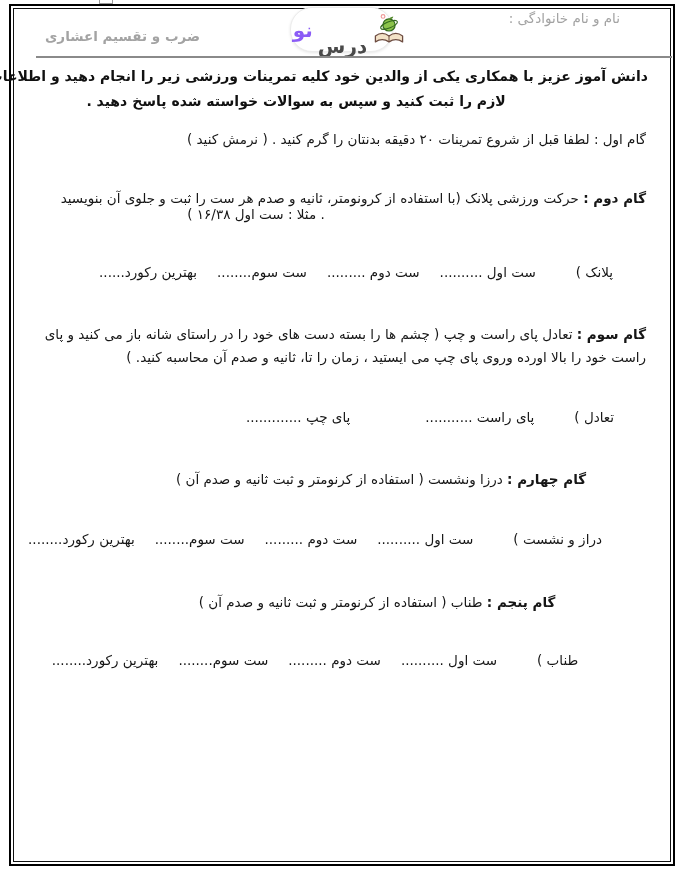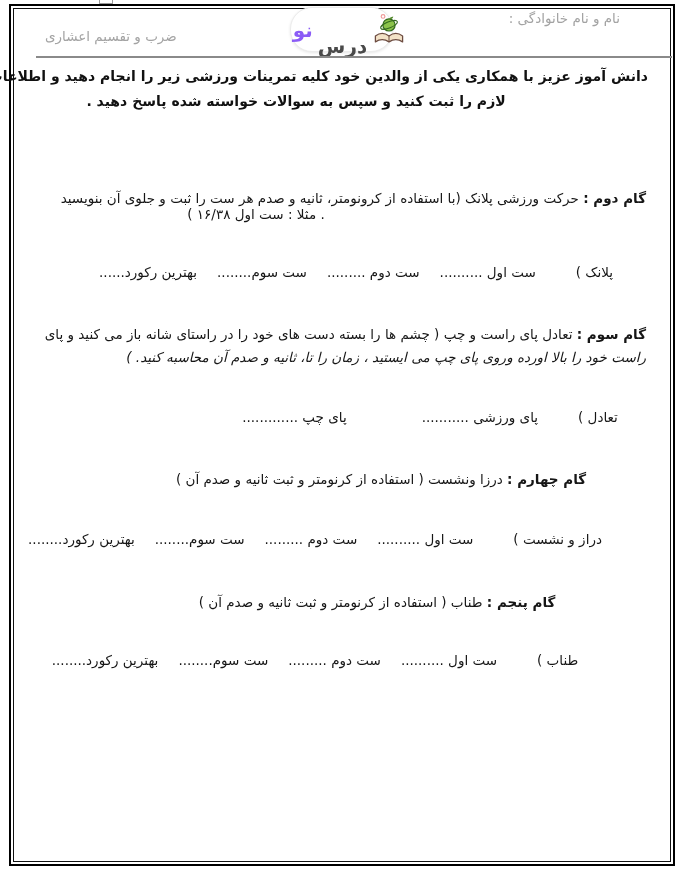--- a/index.html
+++ b/index.html
@@ -61,21 +61,21 @@
 <div class="page">
 
   <div class="top-artifact"></div>
 
   <div class="frame-outer">
     <div class="frame-inner"></div>
   </div>
 
   <div class="abs hdr-label" style="top:8px;right:62px;margin-left:12px;">نام و نام خانوادگی :</div>
 
-  <div class="abs hdr-label" style="top:26px;left:45px;direction:rtl;">ضرب و تقسیم اعشاری</div>
+  <div class="abs hdr-label" style="top:26px;left:45px;direction:rtl;font-weight:bold;">ضرب و تقسیم اعشاری</div>
 
   <div class="logo-pill">
     <span style="display:inline-flex;">
       <svg width="34" height="36" viewBox="0 0 40 42" xmlns="http://www.w3.org/2000/svg">
         <circle cx="13" cy="5" r="2.2" fill="none" stroke="#ef9a9a" stroke-width="1.4"></circle>
         <circle cx="20" cy="15" r="7.2" fill="#8bc34a" stroke="#33691e" stroke-width="1.4"></circle>
         <path d="M20 8 q1.5 -3 5 -3 q-0.5 3.5 -5 3" fill="#558b2f"></path>
         <ellipse cx="20" cy="15" rx="10.5" ry="3.6" fill="none" stroke="#33691e" stroke-width="1.2" transform="rotate(-22 20 15)"></ellipse>
         <path d="M4 28 Q12 22 20 28 Q28 22 36 28 L36 35 Q28 29.5 20 35 Q12 29.5 4 35 Z" fill="#f3e2c7" stroke="#6d4c41" stroke-width="1.5" stroke-linejoin="round"></path>
         <line x1="20" y1="28" x2="20" y2="35" stroke="#6d4c41" stroke-width="1.2"></line>
@@ -83,42 +83,43 @@
     </span>
     <span class="logo-word-dars">درس</span>
     <span class="logo-word-no">نو</span>
   </div>
 
   <div class="divider"></div>
 
   <div class="abs intro centered" style="top:64px;line-height:24px;">دانش آموز عزیز با همکاری یکی از والدین خود کلیه تمرینات ورزشی زیر را انجام دهید و اطلاعات</div>
   <div class="abs intro centered" style="top:89px;line-height:24px;transform:translateX(-45px);">لازم را ثبت کنید و سپس به سوالات خواسته شده پاسخ دهید .</div>
 
+  <div class="abs stepline rightal" style="top:129px;">گام اول : لطفا قبل از شروع تمرینات ۲۰ دقیقه بدنتان را گرم کنید . ( نرمش کنید )</div>
 
   <div class="abs stepline rightal" style="top:188px;">
     <span class="steplabel">گام دوم :</span><span> حرکت ورزشی پلانک  (با استفاده از کرونومتر، ثانیه و صدم  هر ست را ثبت و جلوی آن بنویسید</span>
   </div>
   <div class="abs stepline centered" style="top:204px;transform:translateX(-85px);">. مثلا : ست اول ۱۶/۳۸ )</div>
 
   <div class="abs rec-row" style="top:262px;transform:translateX(15px);">
     <span class="rec-title">پلانک )</span>
     <span>ست اول ..........</span>
     <span>ست دوم .........</span>
     <span>ست سوم........</span>
     <span>بهترین رکورد......</span>
   </div>
 
   <div class="abs stepline rightal" style="top:324px;text-align:center;">
     <span class="steplabel">گام سوم :</span><span> تعادل پای راست و چپ ( چشم ها را بسته دست های خود را در راستای شانه باز می کنید و پای</span>
   </div>
-  <div class="abs stepline rightal" style="top:347px;font-style:italic;">راست خود را بالا اورده وروی پای چپ می ایستید ، زمان را تا، ثانیه و صدم آن محاسبه کنید. )</div>
+  <div class="abs stepline rightal" style="top:347px;">راست خود را بالا اورده وروی پای چپ می ایستید ، زمان را تا، ثانیه و صدم آن محاسبه کنید. )</div>
 
   <div class="abs rec-row" style="top:407px;transform:translateX(89px);">
     <span class="rec-title">تعادل )</span>
-    <span class="gap-big">پای ورزشی ...........</span>
+    <span class="gap-big">پای راست ...........</span>
     <span>پای چپ .............</span>
   </div>
 
   <div class="abs stepline centered" style="top:469px;transform:translateX(40px);">
     <span class="steplabel">گام چهارم :</span><span> درزا ونشست  ( استفاده از کرنومتر و ثبت ثانیه و صدم آن )</span>
   </div>
 
   <div class="abs rec-row" style="top:529px;transform:translateX(-26px);">
     <span class="rec-title">دراز و نشست )</span>
     <span>ست اول ..........</span>

